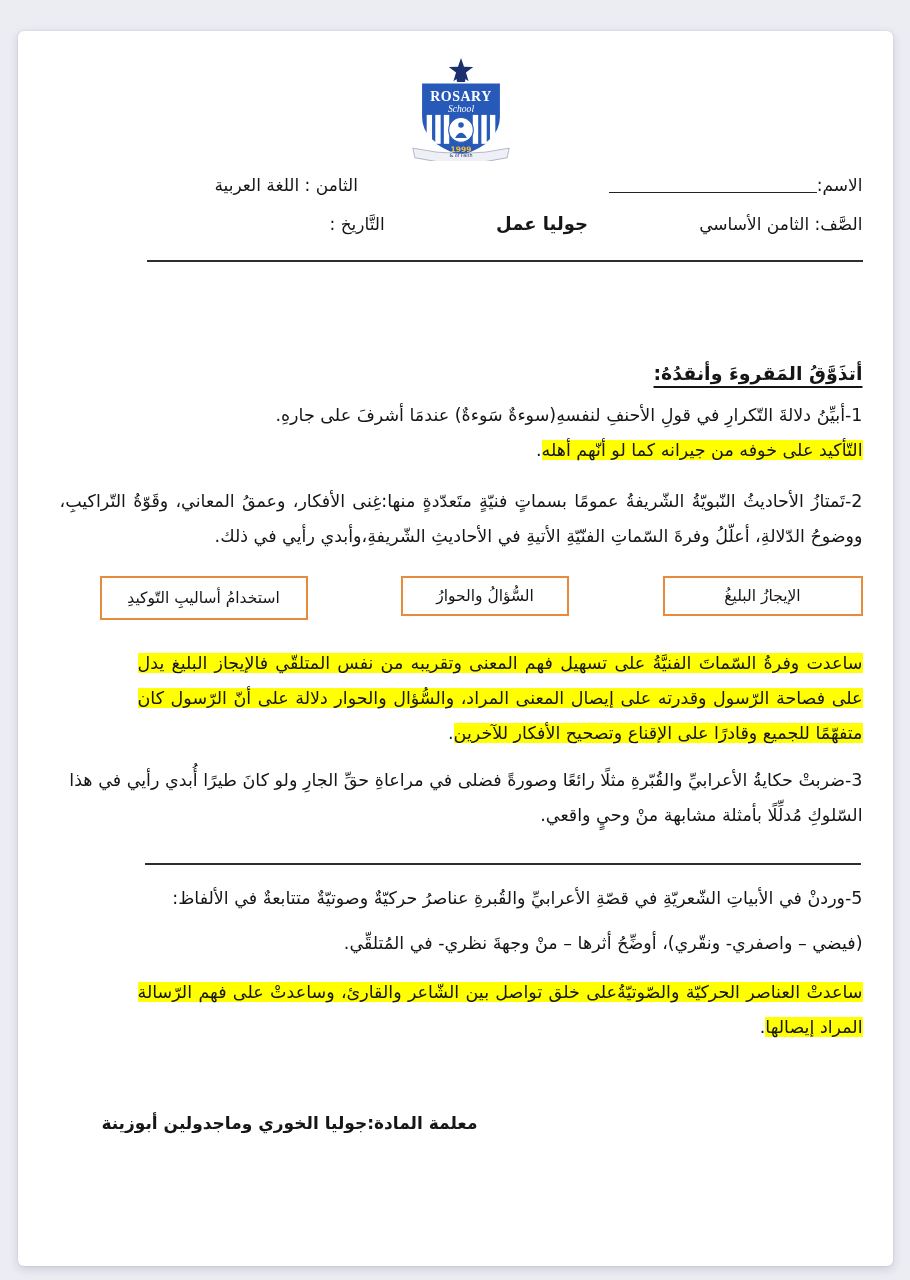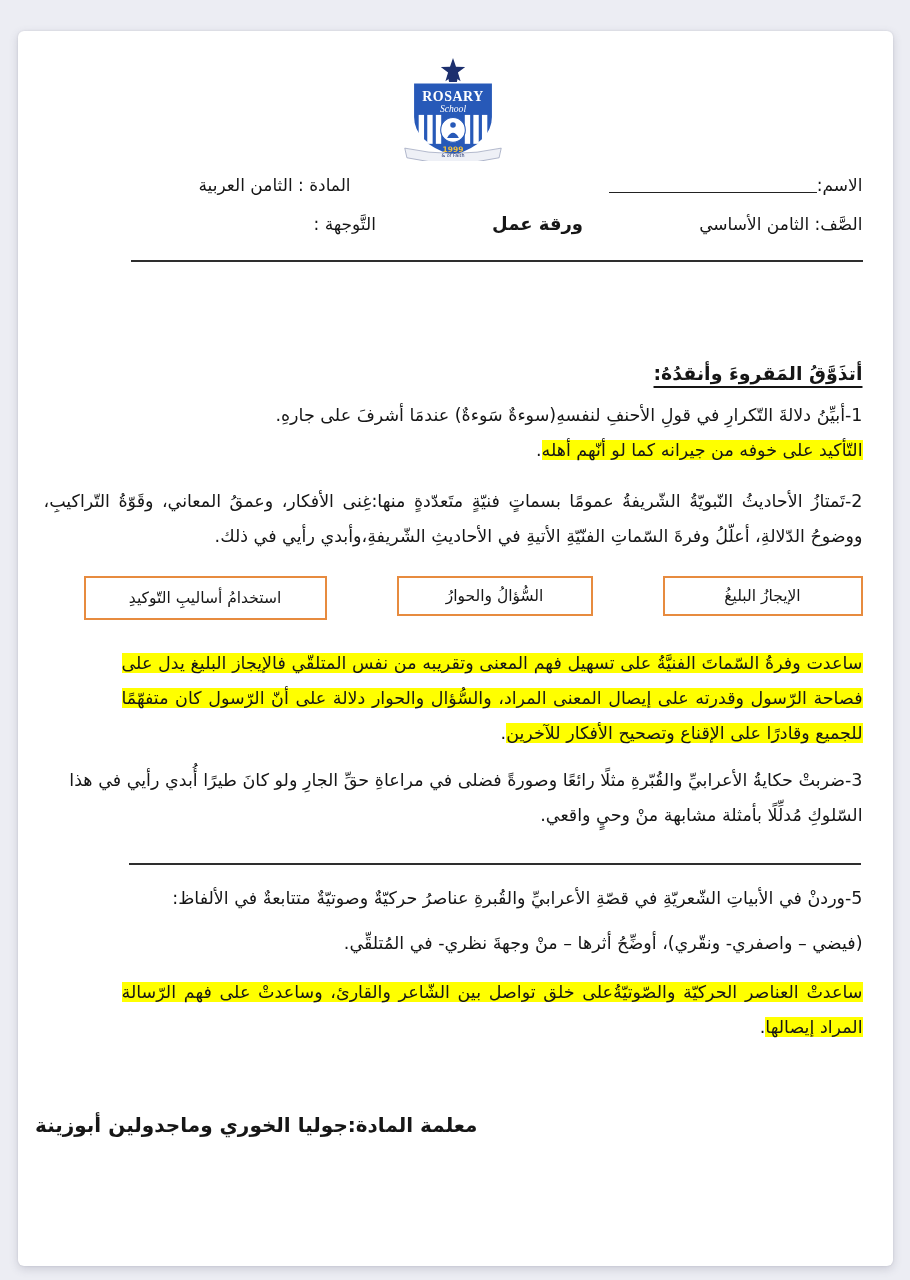--- a/index.html
+++ b/index.html
@@ -10,21 +10,21 @@
     -webkit-font-smoothing:antialiased;
   }
   .paper{
     width:875px;
     min-height:1235px;
     margin:31px auto 14px;
     background:#ffffff;
     border-radius:6px;
     box-shadow:0 3px 10px rgba(70,70,100,.20), 0 0 2px rgba(70,70,100,.15);
     box-sizing:border-box;
-    padding:26px 30px 40px 26px;
+    padding:26px 30px 40px 42px;
     direction:rtl;
     overflow:hidden;
   }
   .logo-wrap{text-align:center;}
   .school-name{
     text-align:center;font-weight:bold;font-size:17px;margin-top:4px;
   }
   .hdr-row{display:flex;justify-content:space-between;align-items:baseline;font-size:17px;}
   .hdr-row1{margin-top:10px;}
   .hdr-row2{margin-top:18px;}
@@ -56,27 +56,27 @@
   .boxes-row{
     display:flex;justify-content:space-between;align-items:stretch;
     margin-top:22px;padding-left:40px;
   }
   .opt-box{
     border:2.5px solid #e78b3f;background:#fff;
     display:flex;align-items:center;justify-content:center;
     font-size:15.5px;height:40px;box-sizing:border-box;
   }
   .opt-box.b1{width:200px;}
-  .opt-box.b2{width:196px;}
-  .opt-box.b3{width:243px;height:44px;}
+  .opt-box.b2{width:168px;}
+  .opt-box.b3{width:208px;height:44px;}
   .words-line{margin-top:10px;}
   .teacher-line{
     margin-top:68px;margin-left:0;
     text-align:right;margin-right:385px;
-    font-weight:bold;font-size:20px;white-space:nowrap;
+    font-weight:bold;font-size:17px;white-space:nowrap;
   }
 </style>
 </head>
 <body>
 
 <div class="paper">
 
   <div class="logo-wrap">
     <svg width="118" height="104" viewBox="0 0 110 97">
       <defs>
@@ -114,27 +114,27 @@
       <path d="M10 85 Q55 95 100 85 L98 94 Q55 104 12 94 Z" fill="#eef0f6" stroke="#8a93b0" stroke-width="0.6"></path>
       <text x="55" y="93.5" text-anchor="middle" fill="#1c2f6e" font-size="4.5">of Faith &amp;</text>
     </svg>
   </div>
 
 
   <div class="hdr-row hdr-row1">
     <div class="name-group">
       <span>الاسم:</span><span class="name-line"></span>
     </div>
-    <div class="subject-cell">المادة : الثامن العربية</div>
+    <div class="subject-cell">الثامن : اللغة العربية</div>
   </div>
 
   <div class="hdr-row hdr-row2">
     <div>الصَّف: الثامن الأساسي</div>
-    <div class="worksheet-title">ورقة عمل</div>
-    <div class="date-cell">التَّوجهة :</div>
+    <div class="worksheet-title">جوليا عمل</div>
+    <div class="date-cell">التَّاريخ :</div>
   </div>
 
   <div class="divider"></div>
 
   <div class="section-heading">أتذَوَّقُ المَقروءَ وأنقدُهُ:</div>
 
   <div class="q">1-أبيِّنُ دلالةَ التّكرارِ في قولِ الأحنفِ لنفسهِ(سوءةٌ سَوءةٌ) عندمَا أشرفَ على جارهِ.</div>
 
   <div class="answer"><span class="hl">التّأكيد على خوفه من جيرانه كما لو أنّهم أهله</span><span>.</span></div>
 

